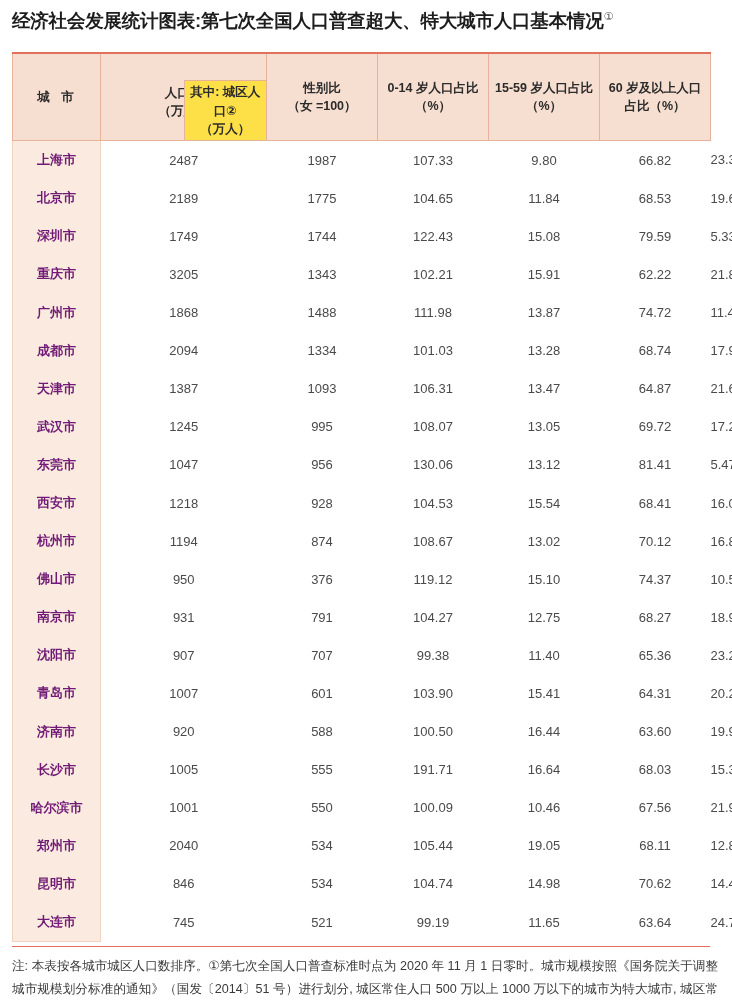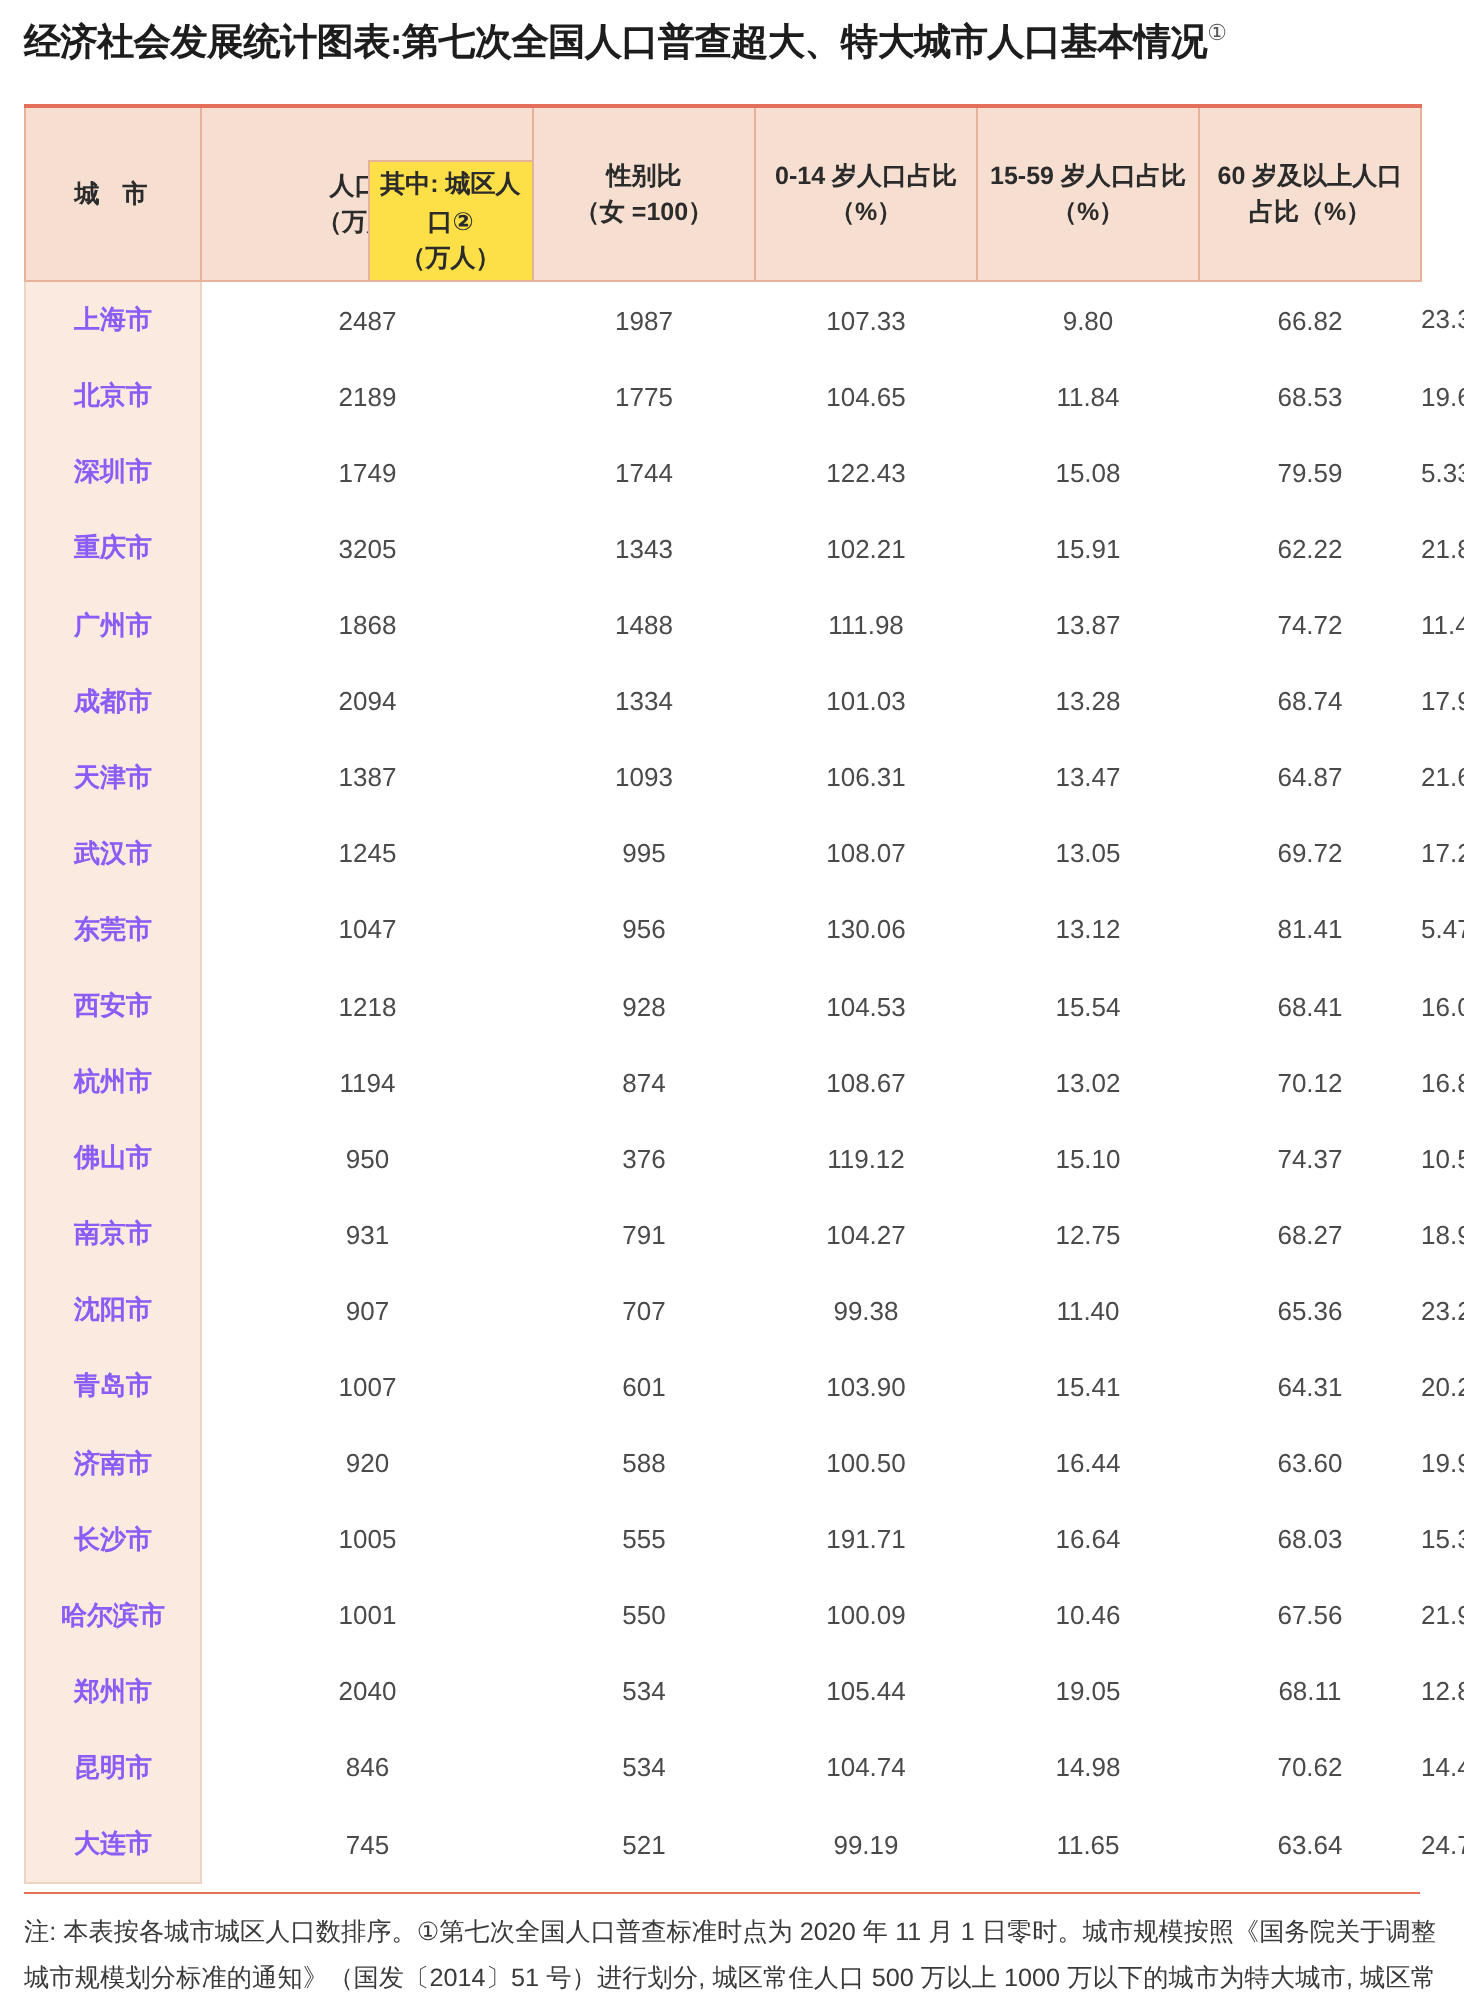--- a/index.html
+++ b/index.html
@@ -100,21 +100,21 @@
     text-align: center;
     padding: 0;
     height: 38.1px;
     vertical-align: middle;
     background: #ffffff;
   }
   table.stat tbody td.city-cell {
     background: #faeae0;
     font-size: 13px;
     font-weight: 700;
-    color: #8b5cf6;
+    color: #701a75;
     border-left: 1px solid #efd3c3;
     border-right: 1px solid #efd3c3;
   }
   table.stat tbody tr:last-child td.city-cell {
     border-bottom: 1px solid #efd3c3;
   }
 
   
   .note-sep {
     margin: 4px 12px 0 12px;

